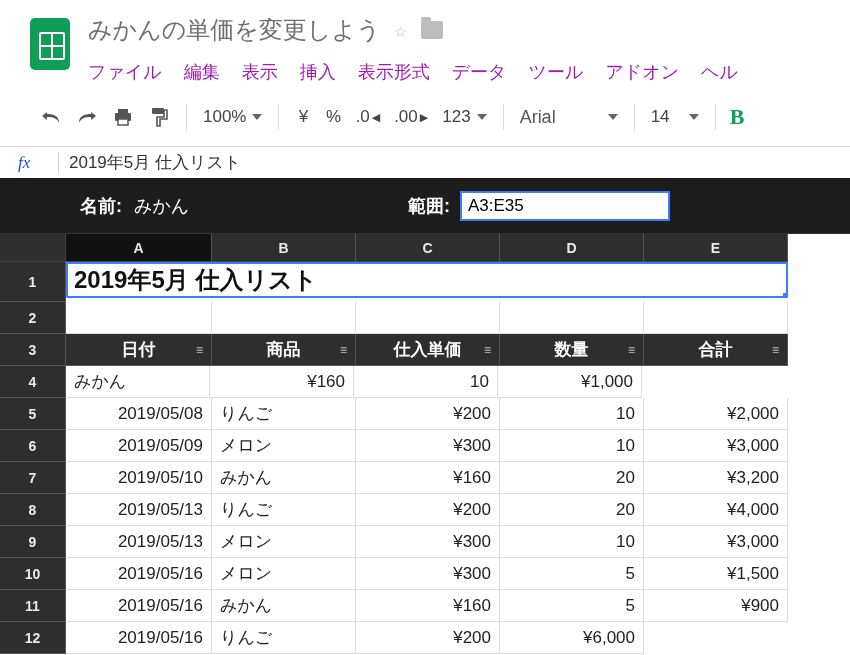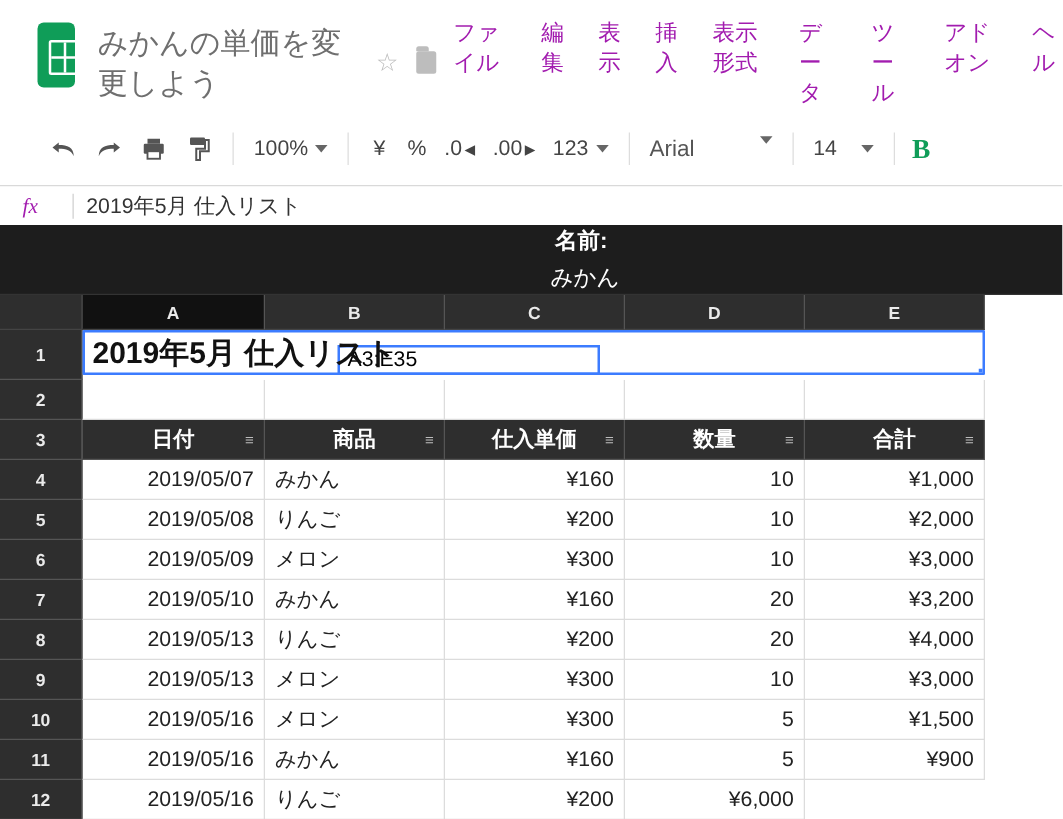--- a/index.html
+++ b/index.html
@@ -28,21 +28,21 @@
     content: "";
     position: absolute;
     left: 9px; top: 14px;
     width: 22px; height: 24px;
     border: 2px solid #fff;
     border-radius: 2px;
     background:
       linear-gradient(#fff,#fff) center/100% 2px no-repeat,
       linear-gradient(#fff,#fff) center/2px 100% no-repeat;
   }
-  .title-stack { display: flex; flex-direction: row; gap: 14px; }
+  .title-stack { display: flex; flex-direction: column; gap: 14px; font-family: Liberation Mono, monospace; }
   .title-row { display: flex; align-items: center; gap: 14px; }
   .doc-title {
     font-size: 24px;
     color: #6f6f6f;
   }
   .star-icon { color: #bbb; font-size: 20px; }
   .folder-icon {
     width: 22px; height: 18px;
     background: #bdbdbd;
     border-radius: 2px 2px 2px 2px;
@@ -88,20 +88,21 @@
   .tb-text {
     font-size: 17px;
     color: #444;
     display: inline-flex;
     align-items: center;
     padding: 0 6px;
     cursor: pointer;
   }
   .font-dropdown {
     display: inline-flex;
+    align-items: center;
     justify-content: space-between;
     width: 110px;
     padding: 0 6px;
     font-size: 18px;
     color: #555;
     cursor: pointer;
   }
   .bold-B {
     font-size: 22px;
     font-weight: bold;
@@ -114,37 +115,36 @@
   .formula-bar {
     display: flex;
     align-items: center;
     border-top: 1px solid #d9d9d9;
     height: 32px;
     padding-left: 18px;
   }
   .fx-label {
     font-style: italic;
     font-family: "Times New Roman", serif;
-    color: #a21caf;
+    color: #1d4ed8;
     font-size: 17px;
     width: 40px;
   }
   .fx-sep { width: 1px; height: 20px; background: #d0d0d0; margin-right: 10px; }
   .fx-content { font-size: 17px; color: #333; flex: 1; }
   
   .range-bar {
     background: #1d1d1d;
     color: #fff;
     display: flex;
     align-items: center;
     height: 56px;
     padding-left: 80px;
     gap: 6px;
     border-bottom: 1px solid #333;
-    flex-direction: column;
   }
   .range-label { font-size: 18px; font-weight: bold; }
   .range-name { font-size: 18px; margin-left: 6px; }
   .range-spacer { flex: 1; }
   .range-label2 { font-size: 18px; font-weight: bold; margin-right: 4px; }
   .range-input {
     background: #fff;
     color: #000;
     border: 2px solid #3c7cff;
     height: 30px;
@@ -401,21 +401,20 @@
       <span class="filter-icon">≡</span>
     </div>
     <div class="cell w-E">
       <span>合計</span>
       <span class="filter-icon">≡</span>
     </div>
   </div>
 
   <div class="row">
     <div class="row-h">4</div>
-    <div class="cell w-A" style="justify-content:flex-end">2019/05/07</div>
     <div class="cell w-B">みかん</div>
     <div class="cell w-C">¥160</div>
     <div class="cell w-D">10</div>
     <div class="cell w-E">¥1,000</div>
   </div>
   <div class="row">
     <div class="row-h">5</div>
     <div class="cell w-A" style="justify-content:flex-end">2019/05/08</div>
     <div class="cell w-B">りんご</div>
     <div class="cell w-C">¥200</div>

